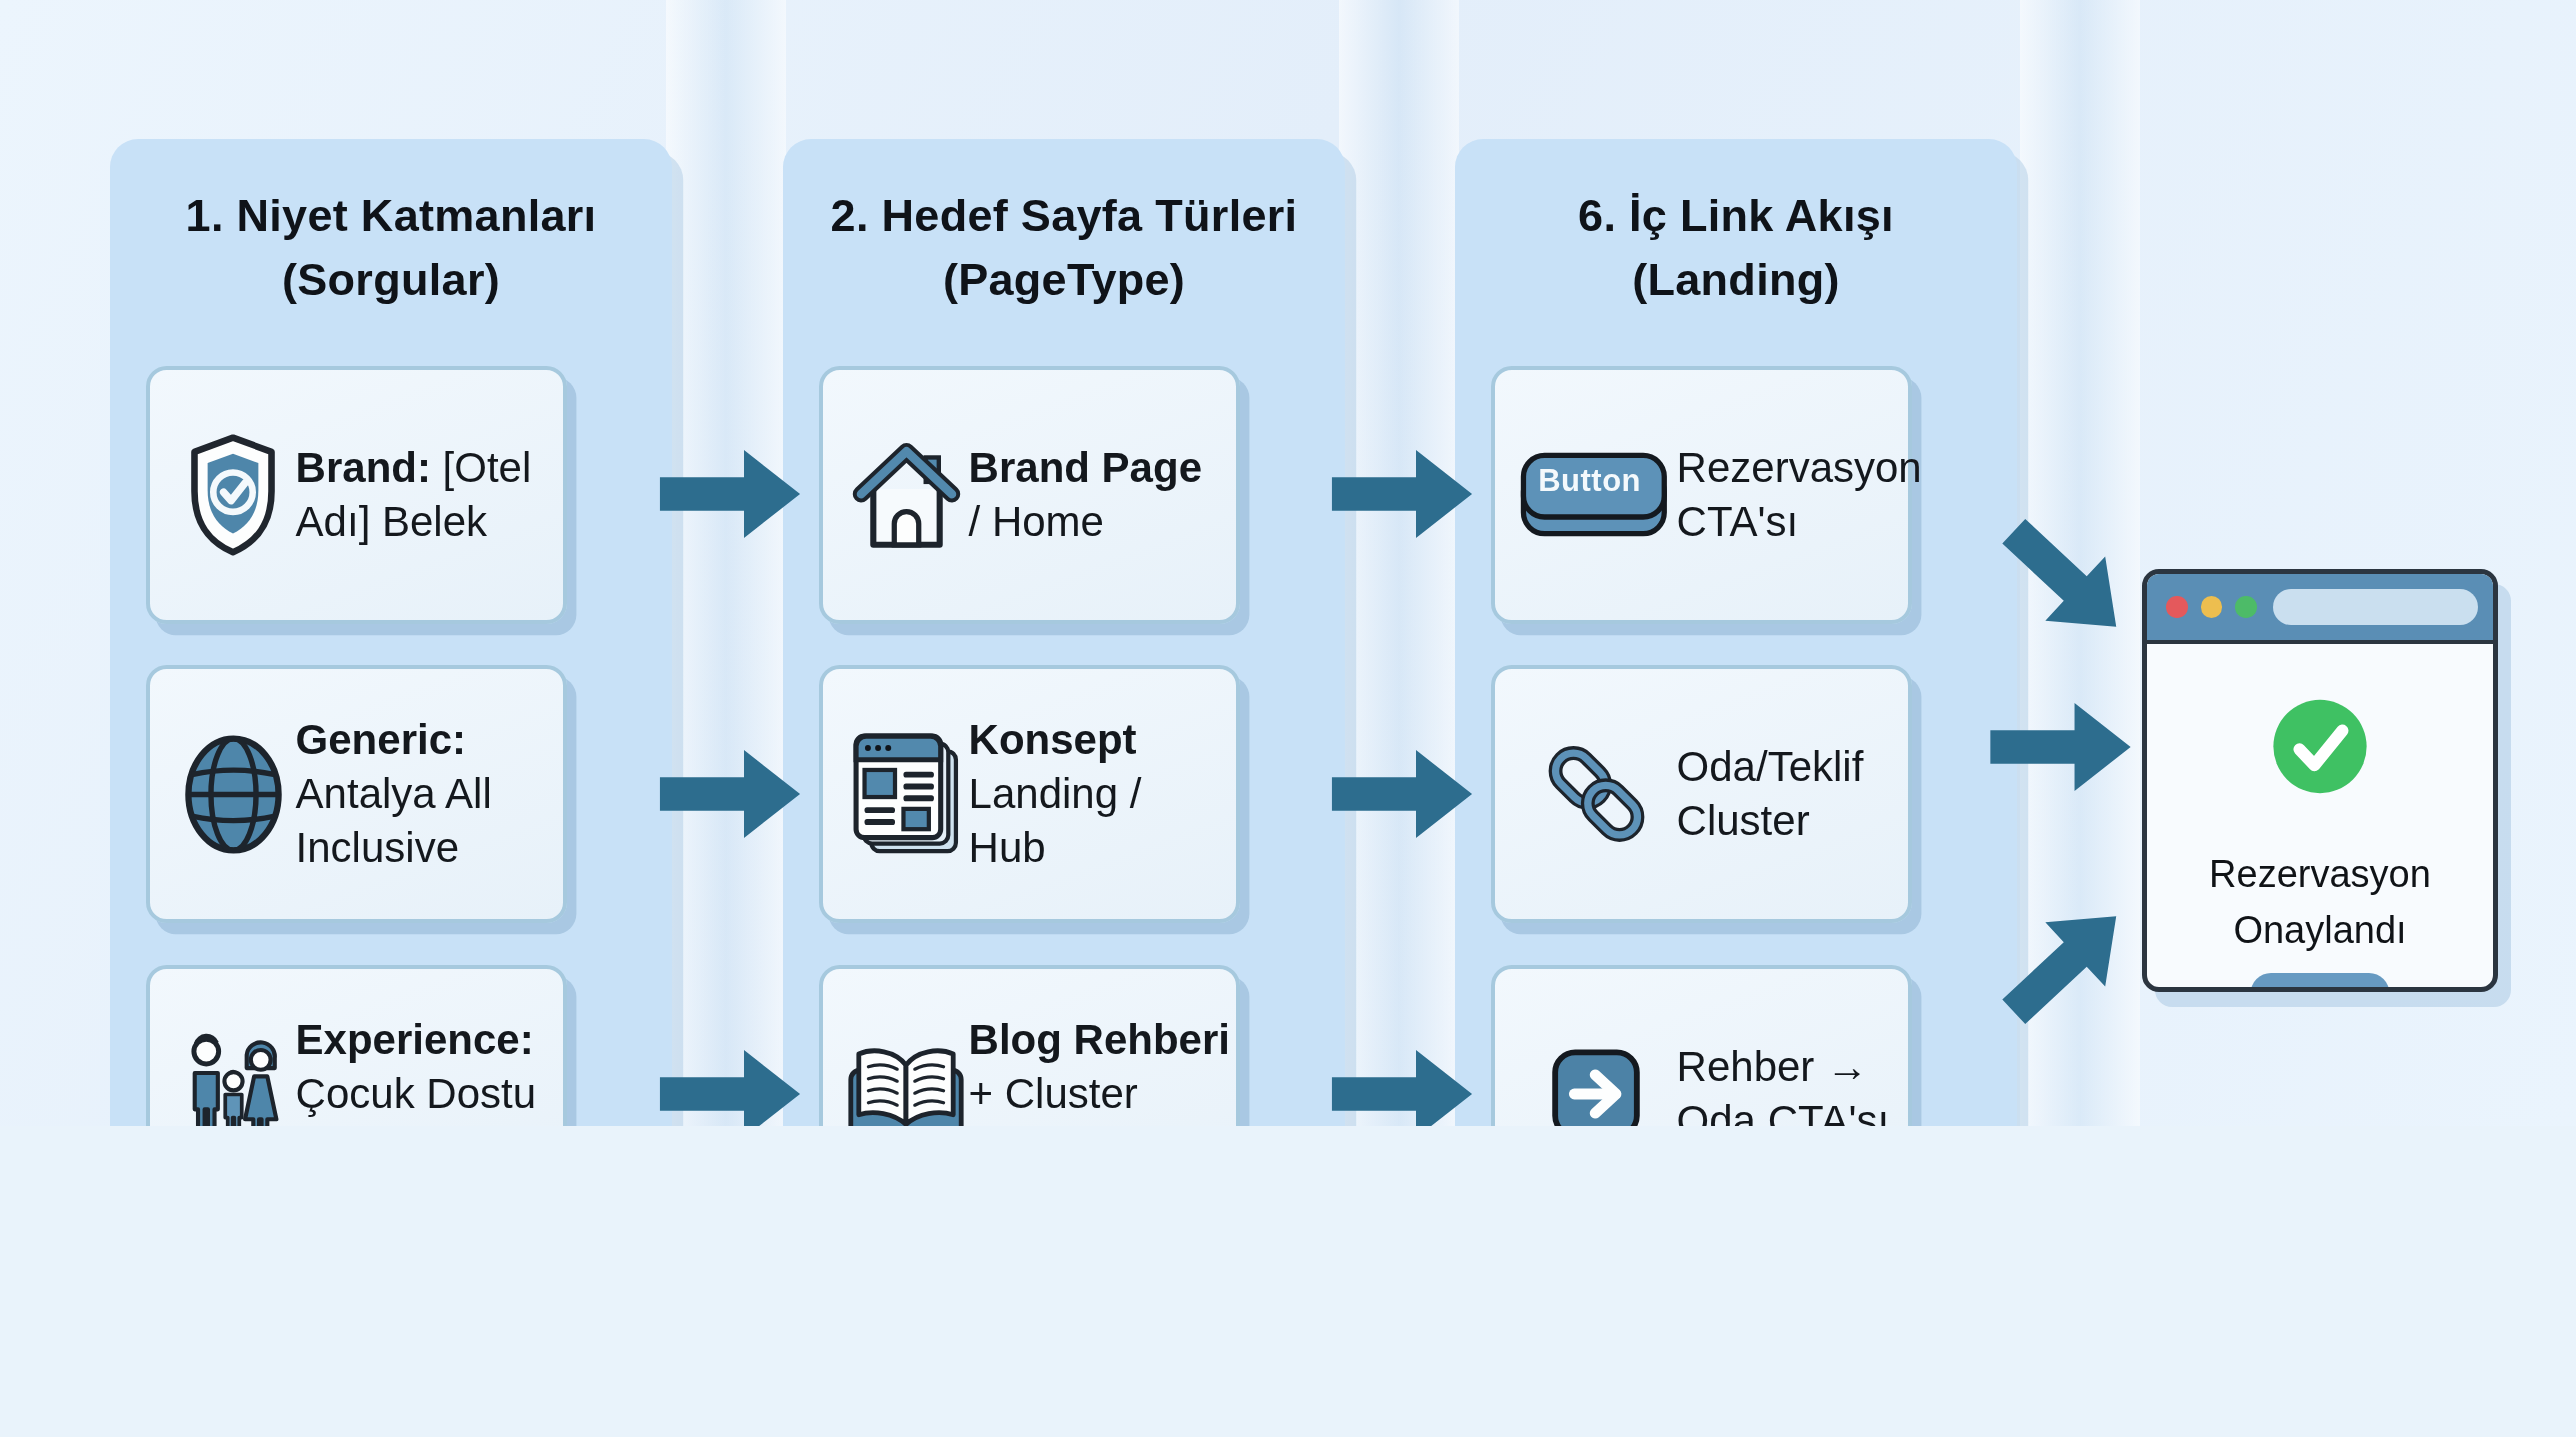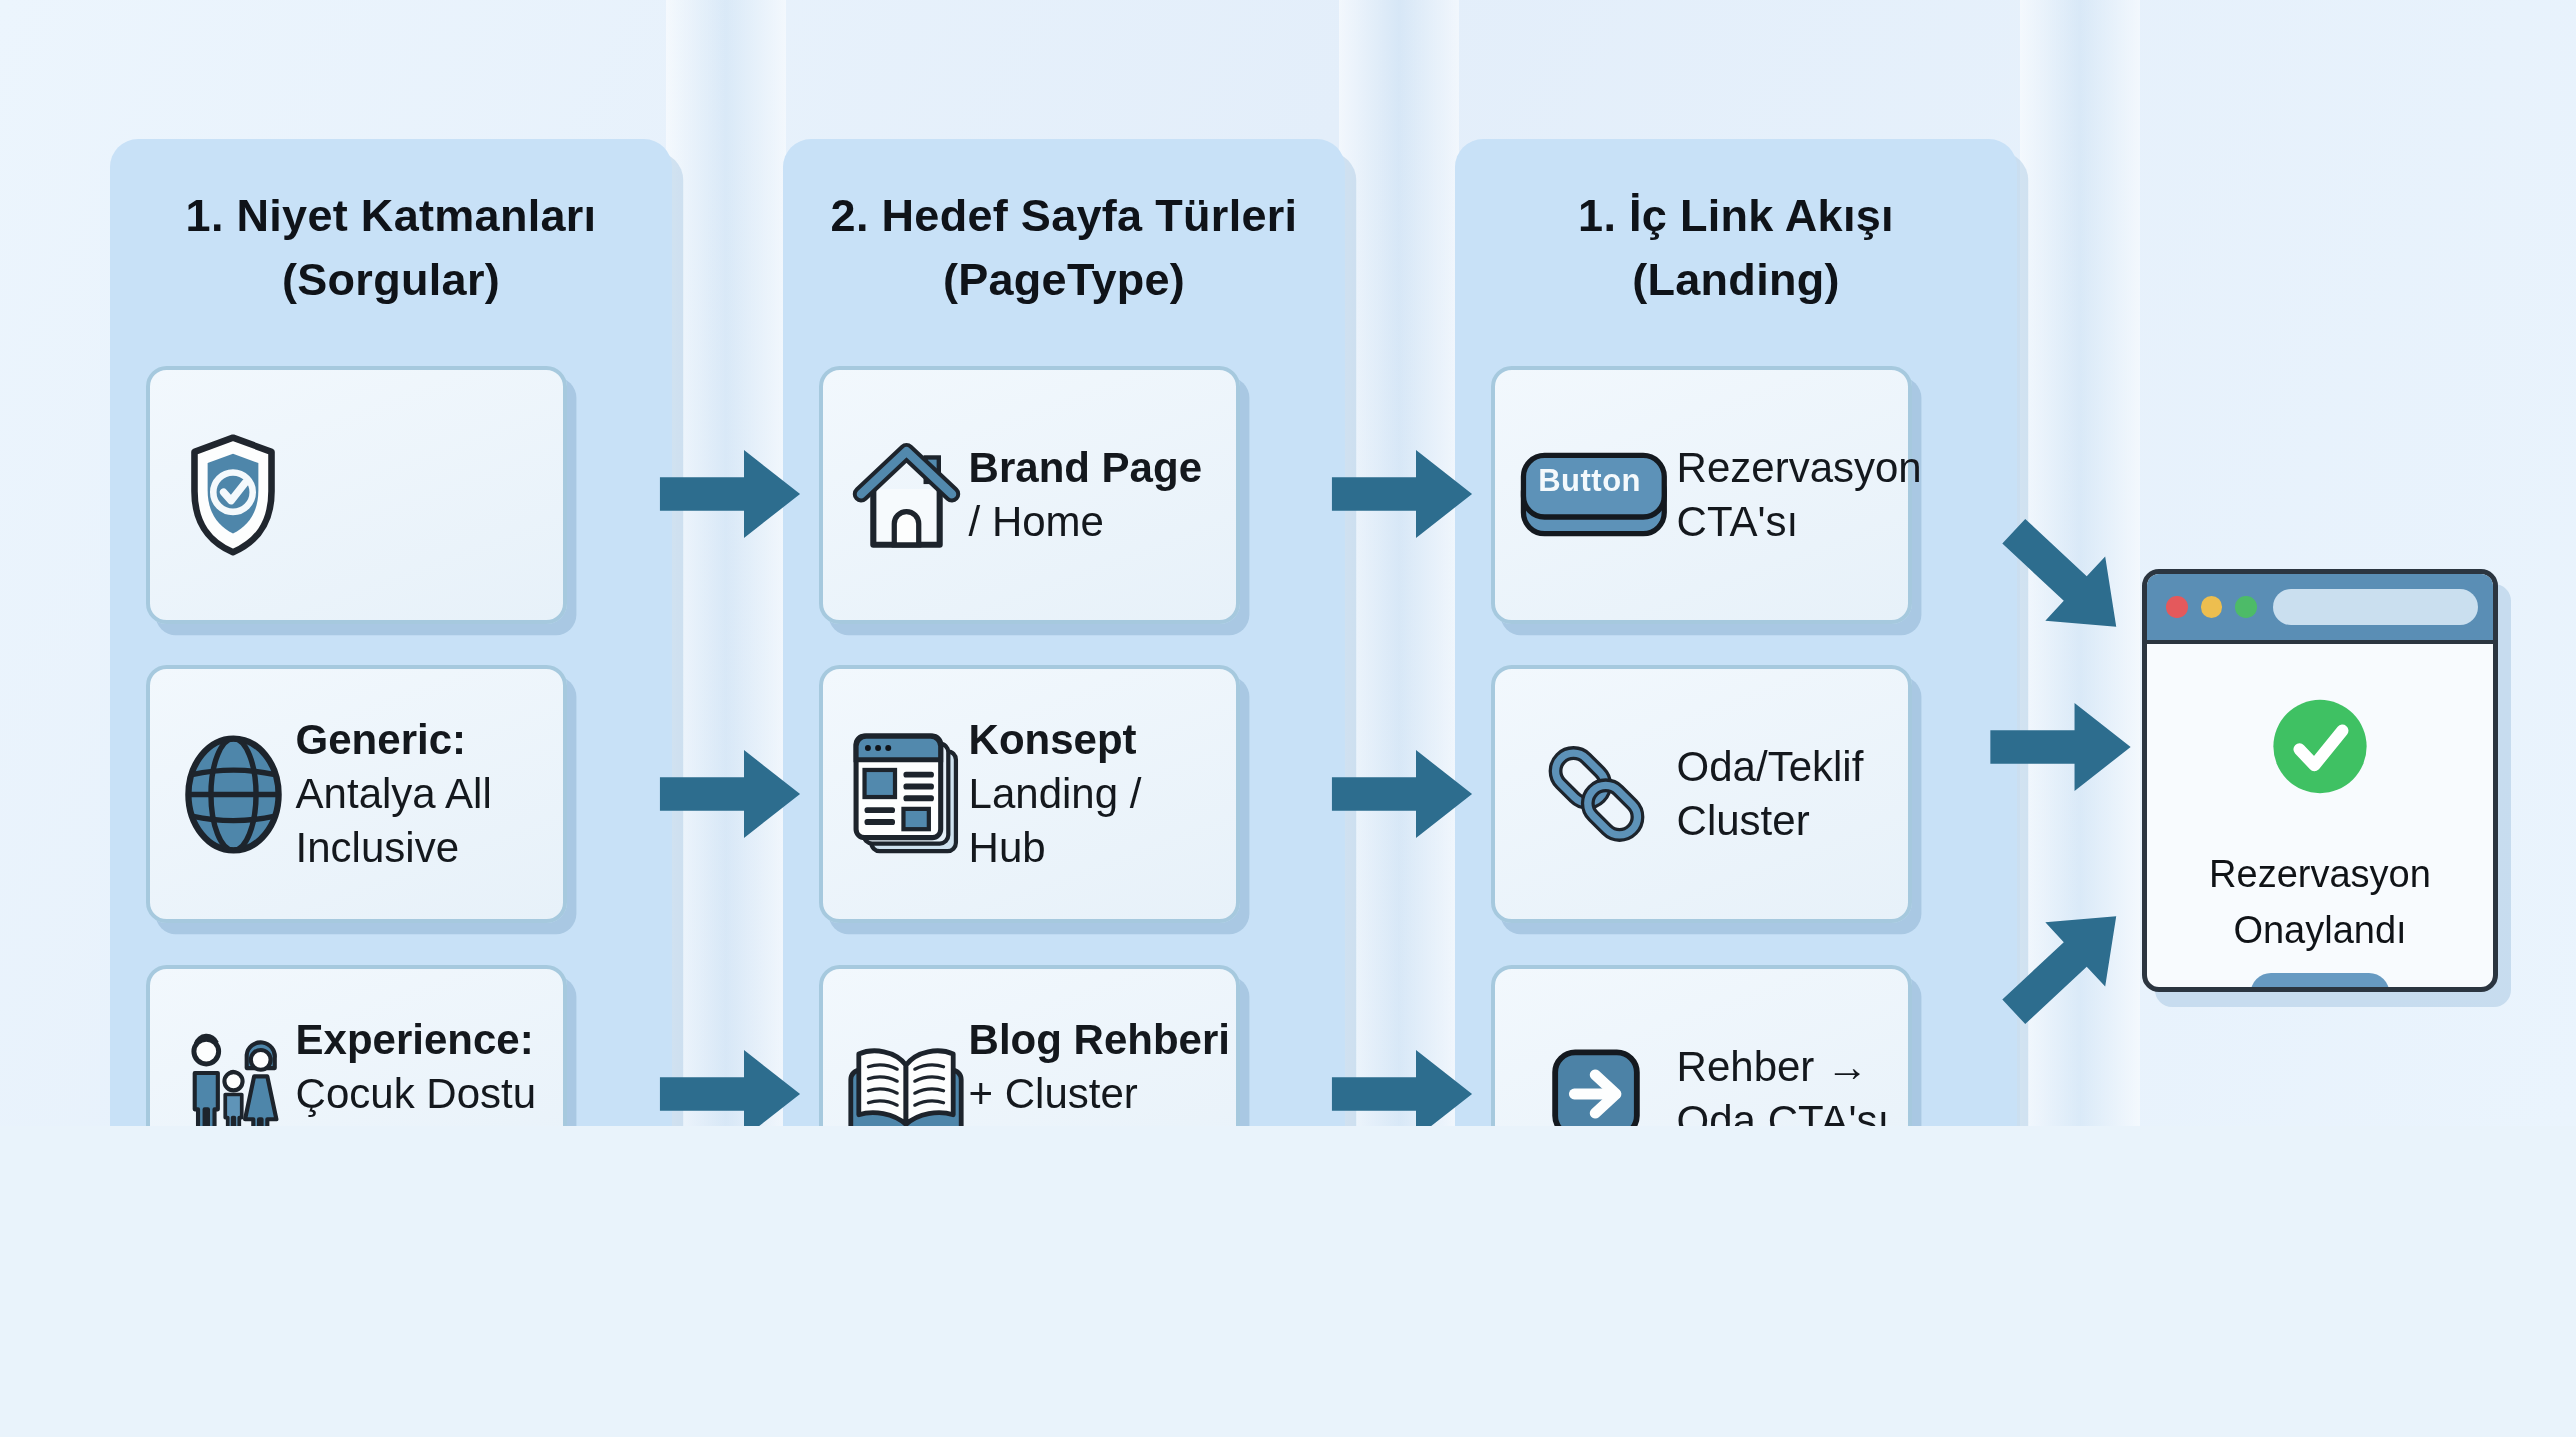--- a/index.html
+++ b/index.html
@@ -81,20 +81,21 @@
     </h2>
     <div class="card row1">
       <span class="ic">
         <svg viewBox="0 0 100 132" width="94" height="124">
           <path d="M50 5 L91 20 V62 C91 97 75 116 50 127 C25 116 9 97 9 62 V20 Z" fill="#fdfefe" stroke="#20262e" stroke-width="7" stroke-linejoin="round"></path>
           <path d="M50 22 L77 32 V61 C77 85 66 99 50 107 C34 99 23 85 23 61 V32 Z" fill="#4e86aa"></path>
           <circle cx="50" cy="63" r="21" fill="none" stroke="#f4f9fc" stroke-width="7"></circle>
           <path d="M40 63 l8 9 l15 -19" fill="none" stroke="#f4f9fc" stroke-width="8" stroke-linecap="round" stroke-linejoin="round"></path>
         </svg>
       </span>
+      <p><strong>Brand:</strong> <span>[Otel Adı] Belek</span></p>
     </div>
     <div class="card row2">
       <span class="ic">
         <svg viewBox="0 0 112 136" width="101" height="123">
           <ellipse cx="56" cy="68" rx="50" ry="62" fill="#4e86aa" stroke="#1d242c" stroke-width="7"></ellipse>
           <ellipse cx="56" cy="68" rx="25" ry="62" fill="none" stroke="#1d242c" stroke-width="6"></ellipse>
           <path d="M10 46 Q56 36 102 46" fill="none" stroke="#1d242c" stroke-width="6"></path>
           <line x1="6" y1="68" x2="106" y2="68" stroke="#1d242c" stroke-width="6"></line>
           <path d="M10 92 Q56 102 102 92" fill="none" stroke="#1d242c" stroke-width="6"></path>
         </svg>
@@ -166,21 +167,21 @@
           <path d="M28 32 c12 -4 24 -3 36 3 M28 47 c12 -4 24 -3 36 3 M28 62 c12 -4 24 -3 36 3 M28 77 c12 -4 24 -3 36 3" stroke="#1d242c" stroke-width="4" fill="none" stroke-linecap="round"></path>
           <path d="M122 32 c-12 -4 -24 -3 -36 3 M122 47 c-12 -4 -24 -3 -36 3 M122 62 c-12 -4 -24 -3 -36 3 M122 77 c-12 -4 -24 -3 -36 3" stroke="#1d242c" stroke-width="4" fill="none" stroke-linecap="round"></path>
         </svg>
       </span>
       <p><strong>Blog Rehberi</strong> <span>+ Cluster Landing</span></p>
     </div>
   </section>
 
   <section class="panel col3" style="left:1455px">
     <h2>
-      <span>1. İç Link Akışı</span>
+      <span>6. İç Link Akışı</span>
       <span>(Landing)</span>
     </h2>
     <div class="card row1">
       <span class="ic btn3d">
         <svg viewBox="0 0 176 100" width="155" height="88">
           <rect x="5" y="22" width="160" height="72" rx="24" fill="#5d92b8" stroke="#14191f" stroke-width="6"></rect>
           <rect x="5" y="5" width="160" height="70" rx="24" fill="#5d92b8" stroke="#14191f" stroke-width="6"></rect>
         </svg>
         <span class="btn-label">Button</span>
       </span>

